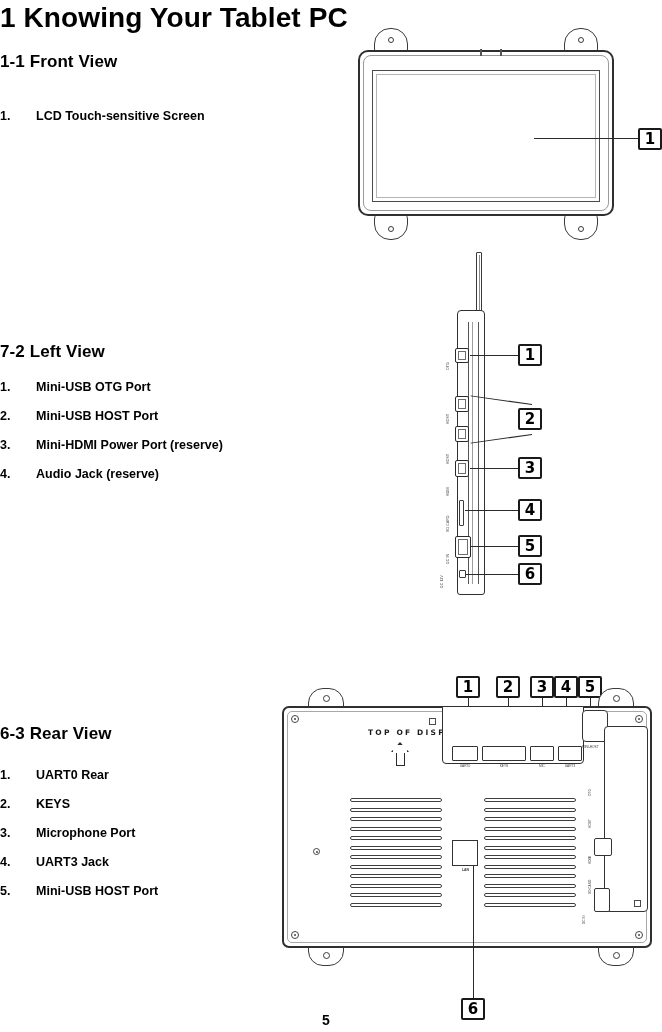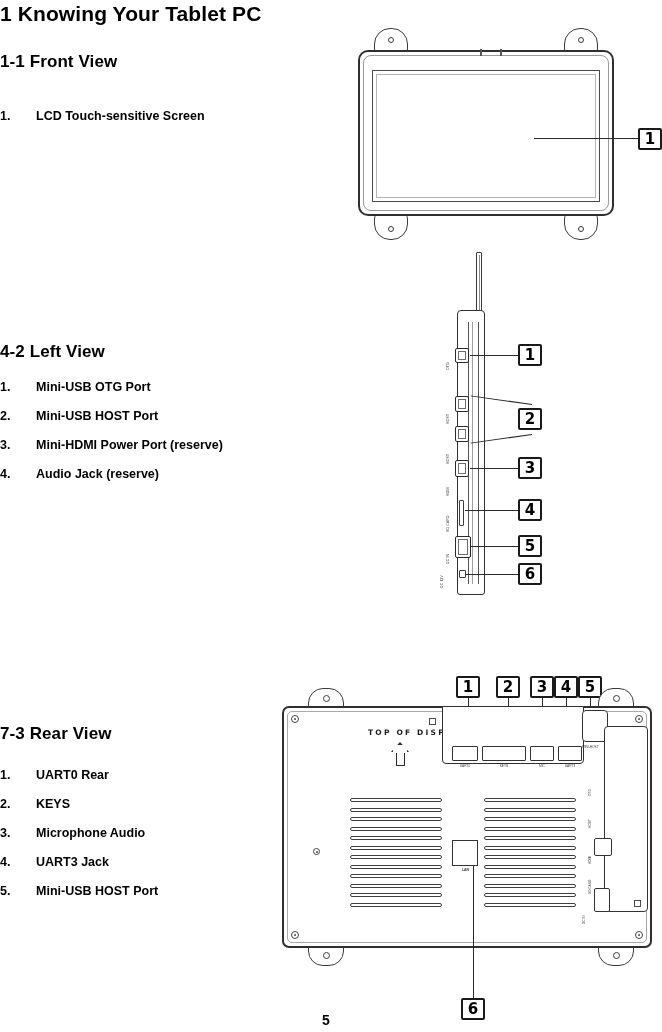--- a/index.html
+++ b/index.html
@@ -9,21 +9,21 @@
     font-family:"Liberation Sans", sans-serif;
     color:#000;
     position:relative;
     overflow:hidden;
   }
   .page{position:relative;width:662px;height:1032px;}
 
   
   h1.doc-title{
     position:absolute;left:0;top:2px;
-    font-size:21px;font-weight:bold;margin:0;
+    font-size:28px;font-weight:bold;margin:0;
     letter-spacing:.1px;
   }
   .sec-head{
     position:absolute;left:0;
     font-size:17px;font-weight:bold;margin:0;
     letter-spacing:.1px;
   }
   .lst{position:absolute;left:0;margin:0;padding:0;list-style:none;}
   .lst li{
     font-size:12.5px;font-weight:bold;
@@ -225,33 +225,33 @@
 
 <div class="page">
 
   <h1 class="doc-title">1 Knowing Your Tablet PC</h1>
 
   <h2 class="sec-head" style="top:52px;">1-1 Front View</h2>
   <ul class="lst" style="top:102px;">
     <li><span class="num">1.</span><span>LCD Touch-sensitive Screen</span></li>
   </ul>
 
-  <h2 class="sec-head" style="top:342px;">4-2 Left View</h2>
+  <h2 class="sec-head" style="top:342px;">7-2 Left View</h2>
   <ul class="lst" style="top:373px;">
     <li><span class="num">1.</span><span>Mini-USB OTG Port</span></li>
     <li><span class="num">2.</span><span>Mini-USB HOST Port</span></li>
     <li><span class="num">3.</span><span>Mini-HDMI Power Port (reserve)</span></li>
     <li><span class="num">4.</span><span>Audio Jack (reserve)</span></li>
   </ul>
 
-  <h2 class="sec-head" style="top:724px;">7-3 Rear View</h2>
+  <h2 class="sec-head" style="top:724px;">6-3 Rear View</h2>
   <ul class="lst" style="top:761px;">
     <li><span class="num">1.</span><span>UART0 Rear</span></li>
     <li><span class="num">2.</span><span>KEYS</span></li>
-    <li><span class="num">3.</span><span>Microphone Audio</span></li>
+    <li><span class="num">3.</span><span>Microphone Port</span></li>
     <li><span class="num">4.</span><span>UART3 Jack</span></li>
     <li><span class="num">5.</span><span>Mini-USB HOST Port</span></li>
   </ul>
 
   <div class="fig" id="front-fig">
     <div class="tab" style="left:22px;top:0;">
         <span class="hole"></span>
       </div>
     <div class="tab" style="left:212px;top:0;">
         <span class="hole"></span>

